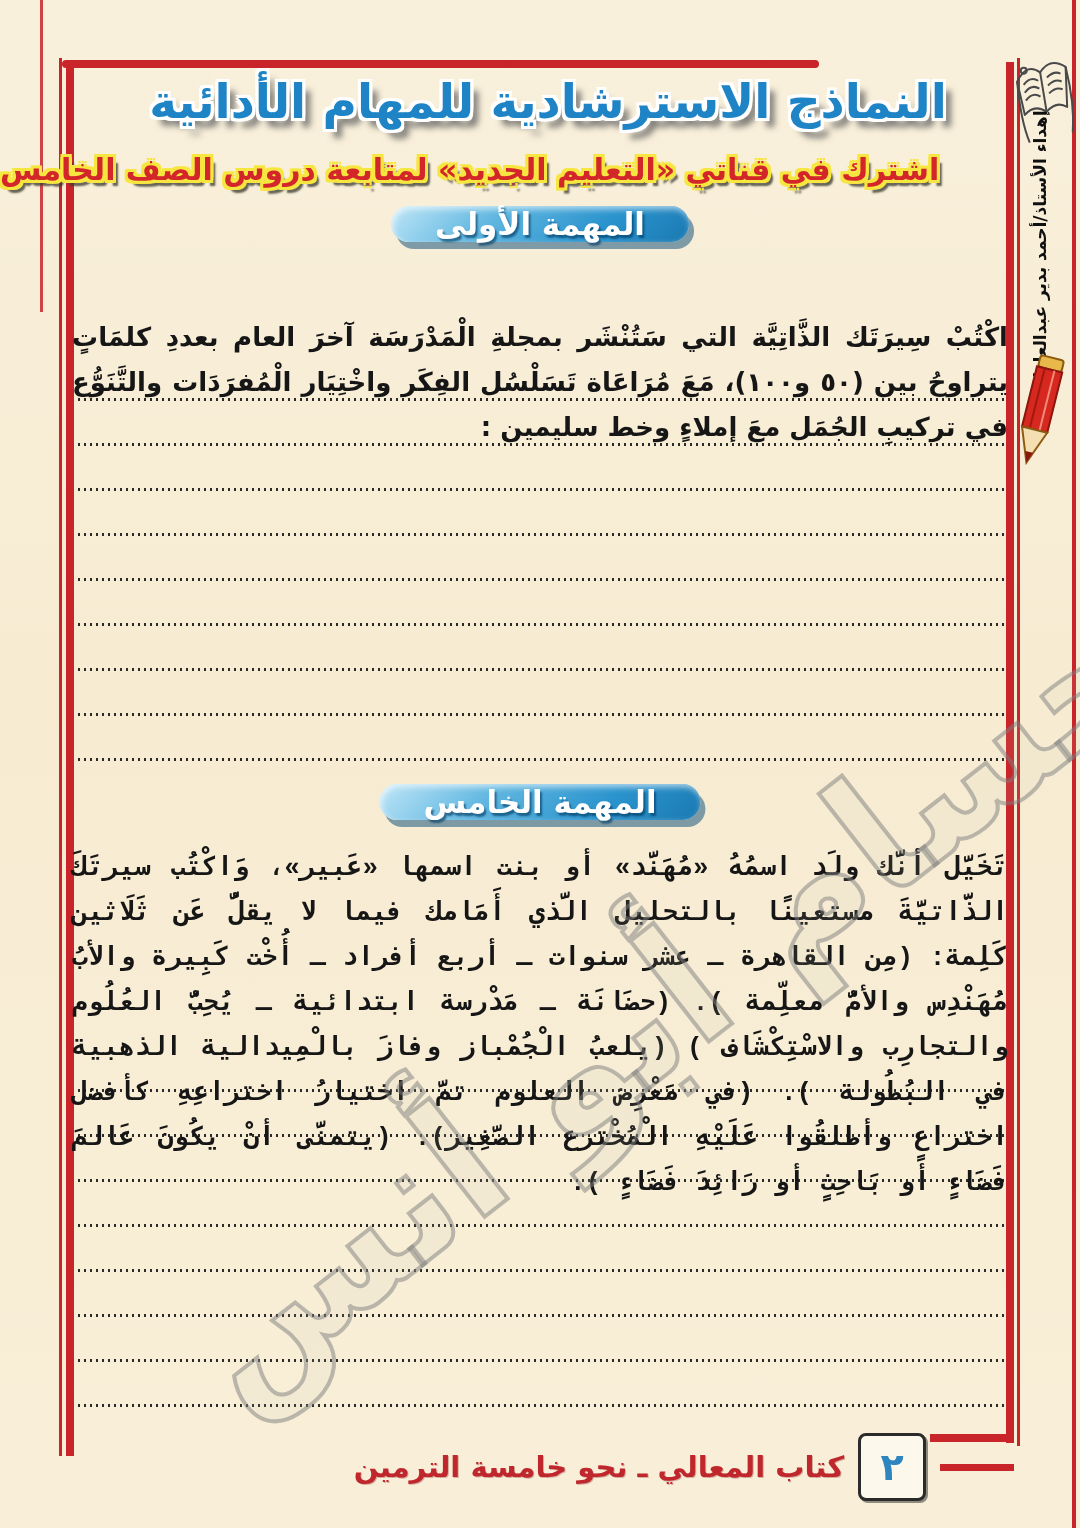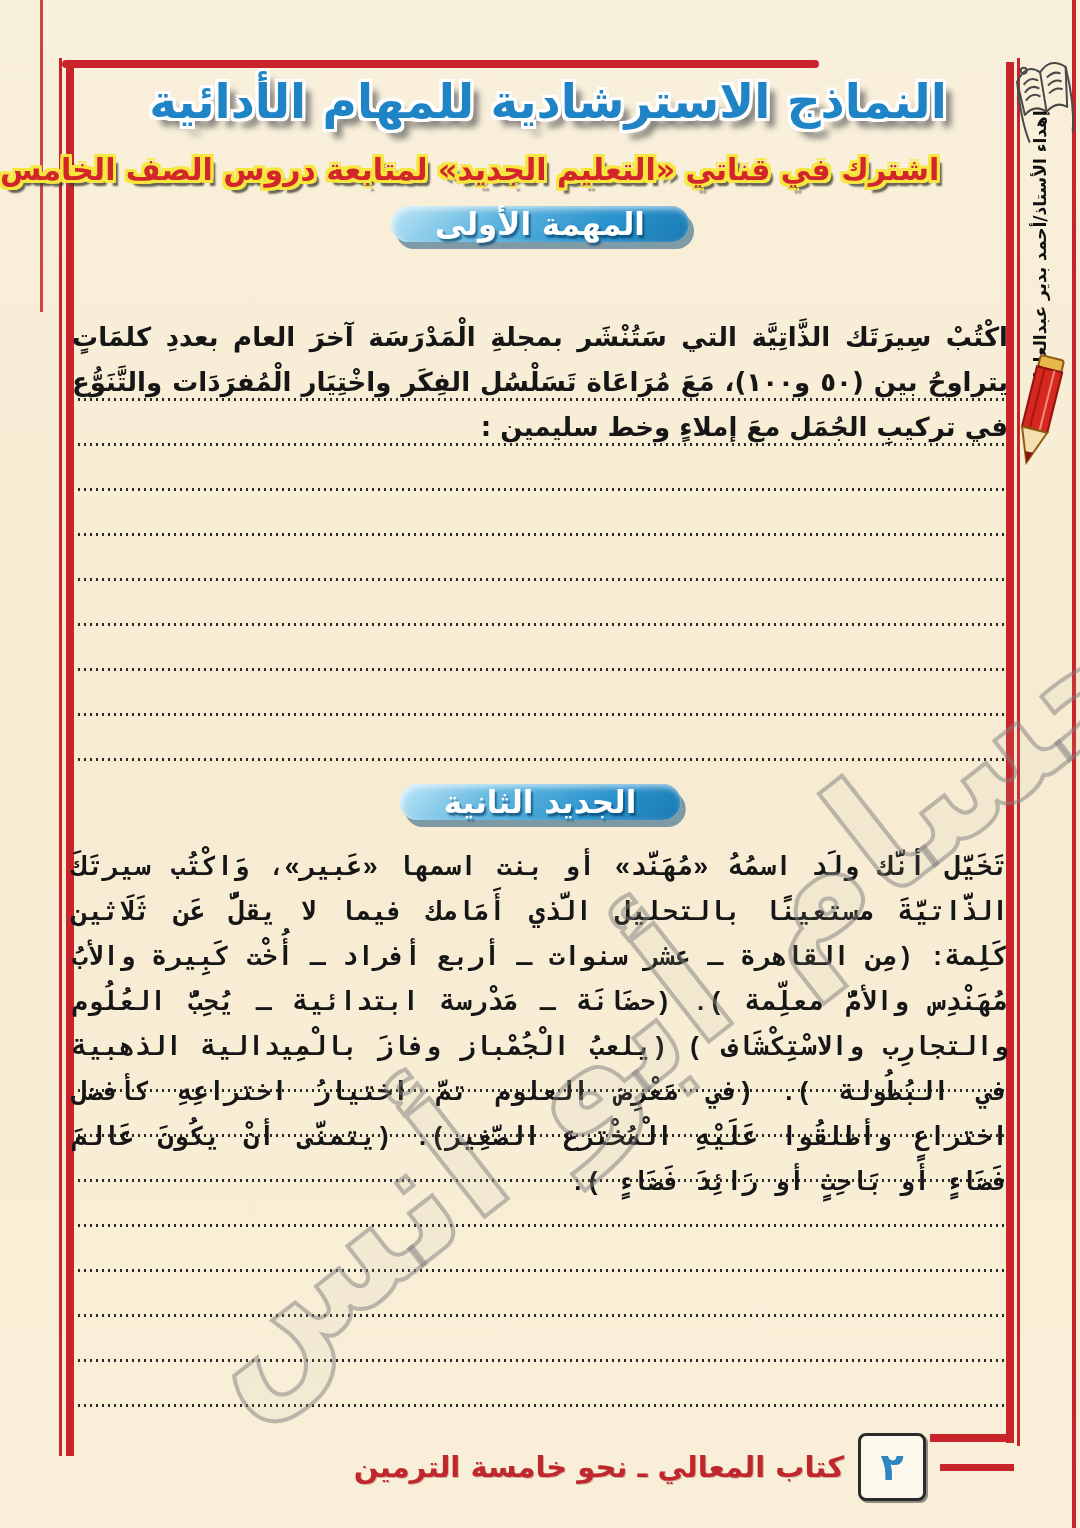--- a/index.html
+++ b/index.html
@@ -128,21 +128,21 @@
       <div class="wline"></div>
       <div class="wline"></div>
       <div class="wline"></div>
       <div class="wline"></div>
       <div class="wline"></div>
       <div class="wline"></div>
       <div class="wline"></div>
       <div class="wline"></div>
     </div>
 
-  <div class="badge badge2">الجديد الثانية</div>
+  <div class="badge badge2">المهمة الخامس</div>
   <div class="tasktext task2">تَخَيَّل أنَّك ولَد اسمُهُ «مُهَنَّد» أو بنت اسمها «عَبير»، وَاكْتُب سيرتَكَ الذَّاتيَّةَ مستعينًا بالتحليل الَّذي أَمَامك فيما لا يقلُّ عَن ثَلَاثين كَلِمة: (مِن القاهرة ـ عشر سنوات ـ أربع أفراد ـ أُخْت كَبِيرة والأبُ مُهَنْدِس والأمُّ معلِّمة ). (حضَانَة ـ مَدْرسة ابتدائية ـ يُحِبُّ العُلُوم والتجارِب والاسْتِكْشَاف ) (يلعبُ الْجُمْباز وفازَ بالْمِيدالية الذهبية في البُطُولة ). (في مَعْرِض العلوم تمَّ اختيارُ اختراعِهِ كأفضل اختراعٍ وأطلقُوا عَلَيْهِ الْمُخْترع الصَّغِير). (يتمنَّى أنْ يكُونَ عَالمَ فَضَاءٍ أو بَاحِثٍ أو رَائِدَ فَضَاءٍ ).</div>
   <div class="lines lines2">
       <div class="wline"></div>
       <div class="wline"></div>
       <div class="wline"></div>
       <div class="wline"></div>
       <div class="wline"></div>
       <div class="wline"></div>
       <div class="wline"></div>
       <div class="wline"></div>

